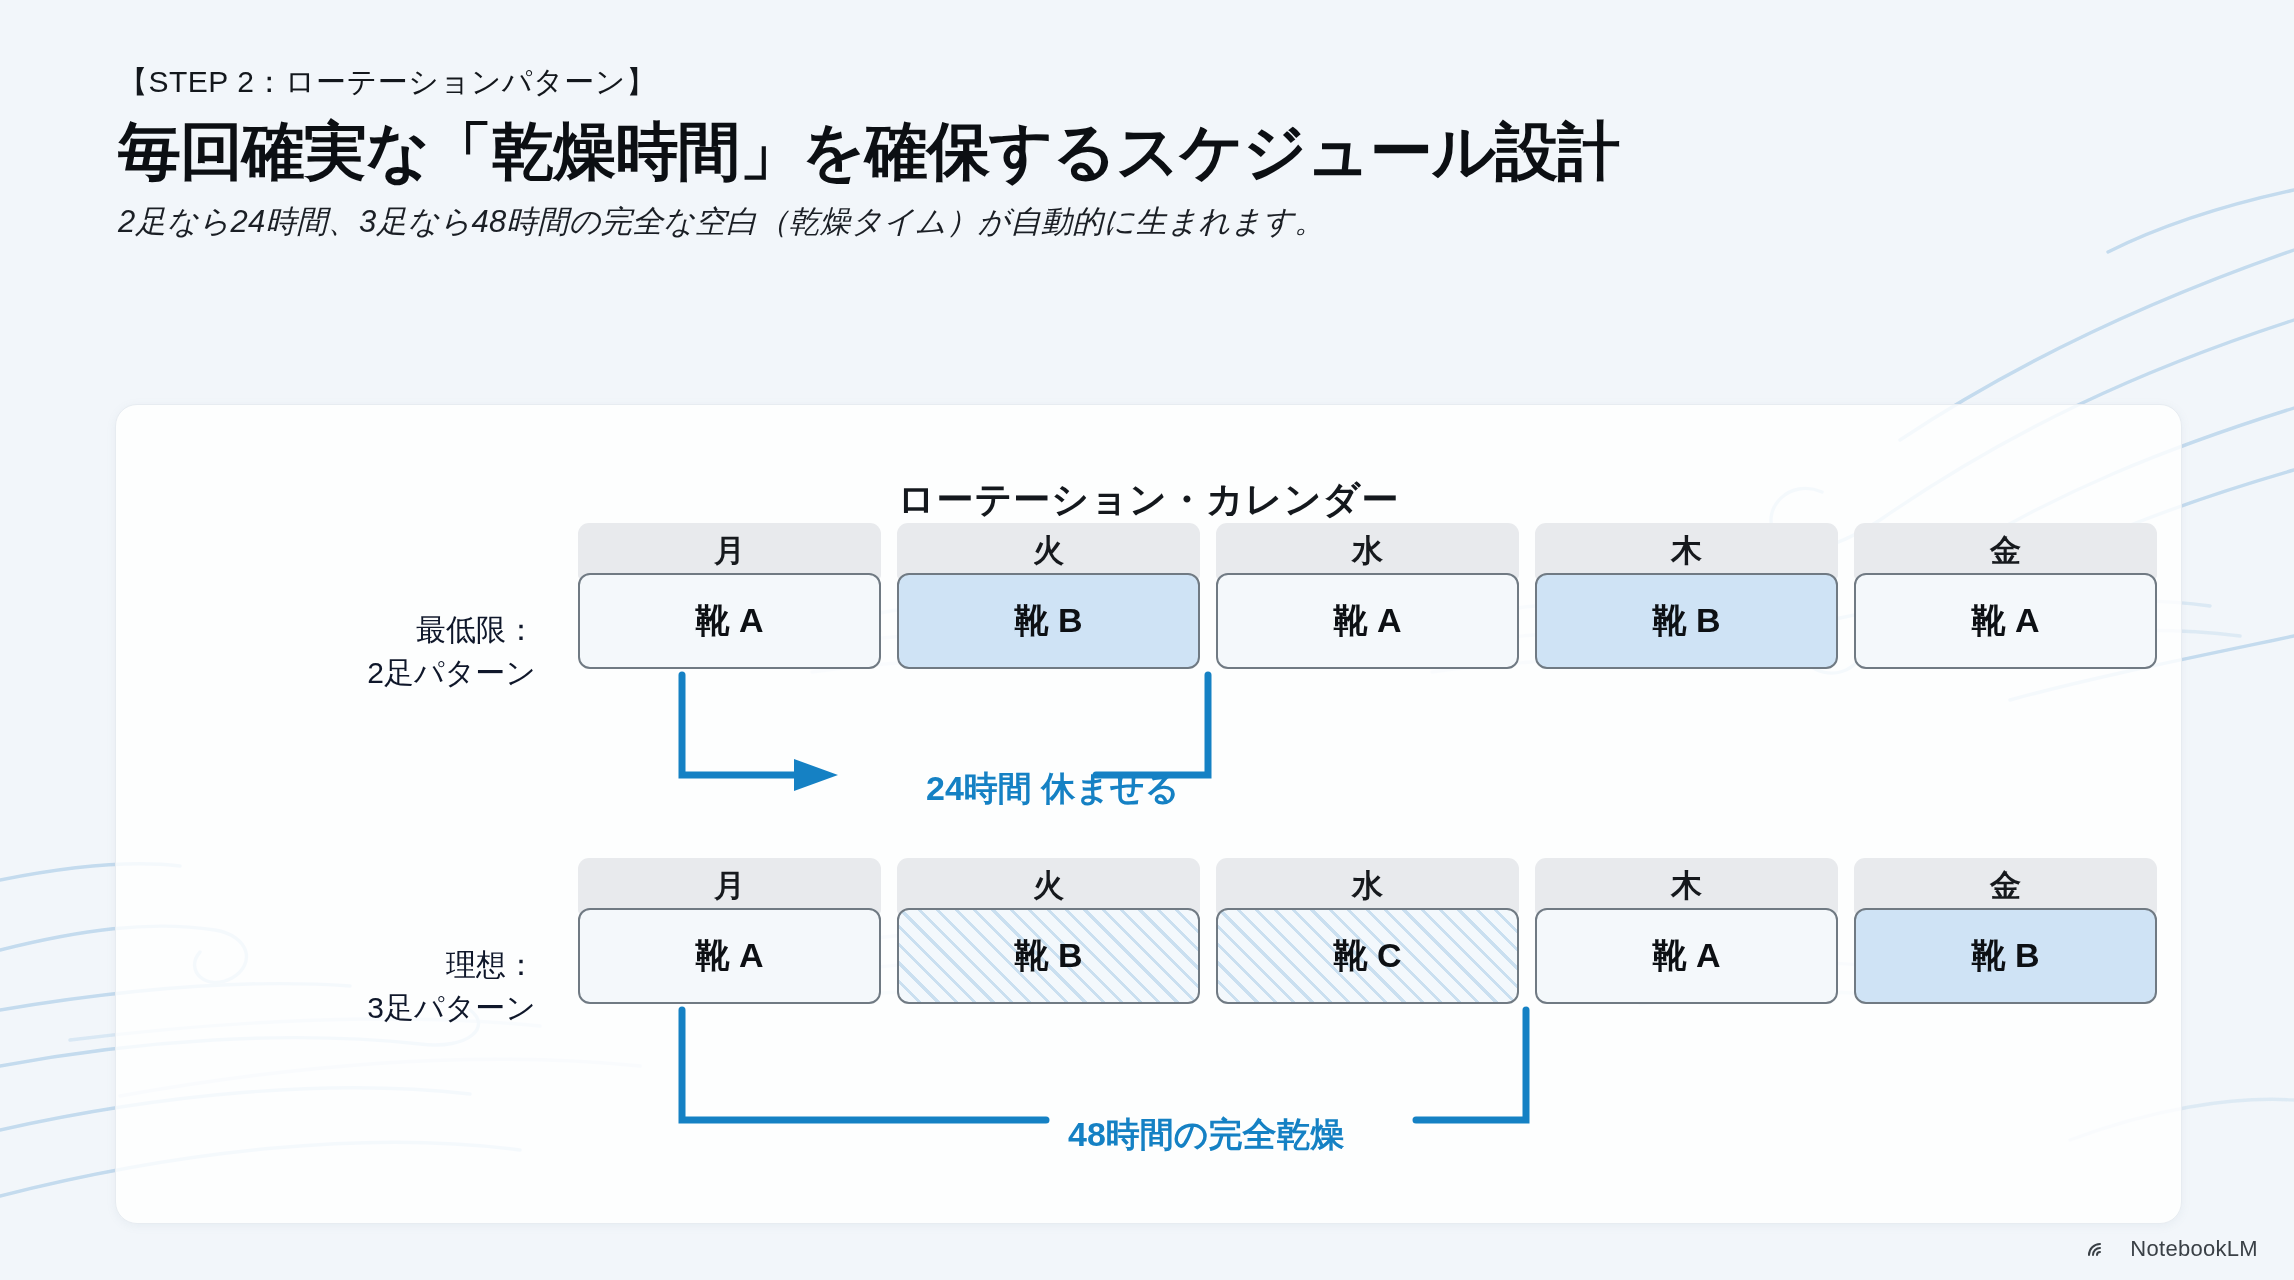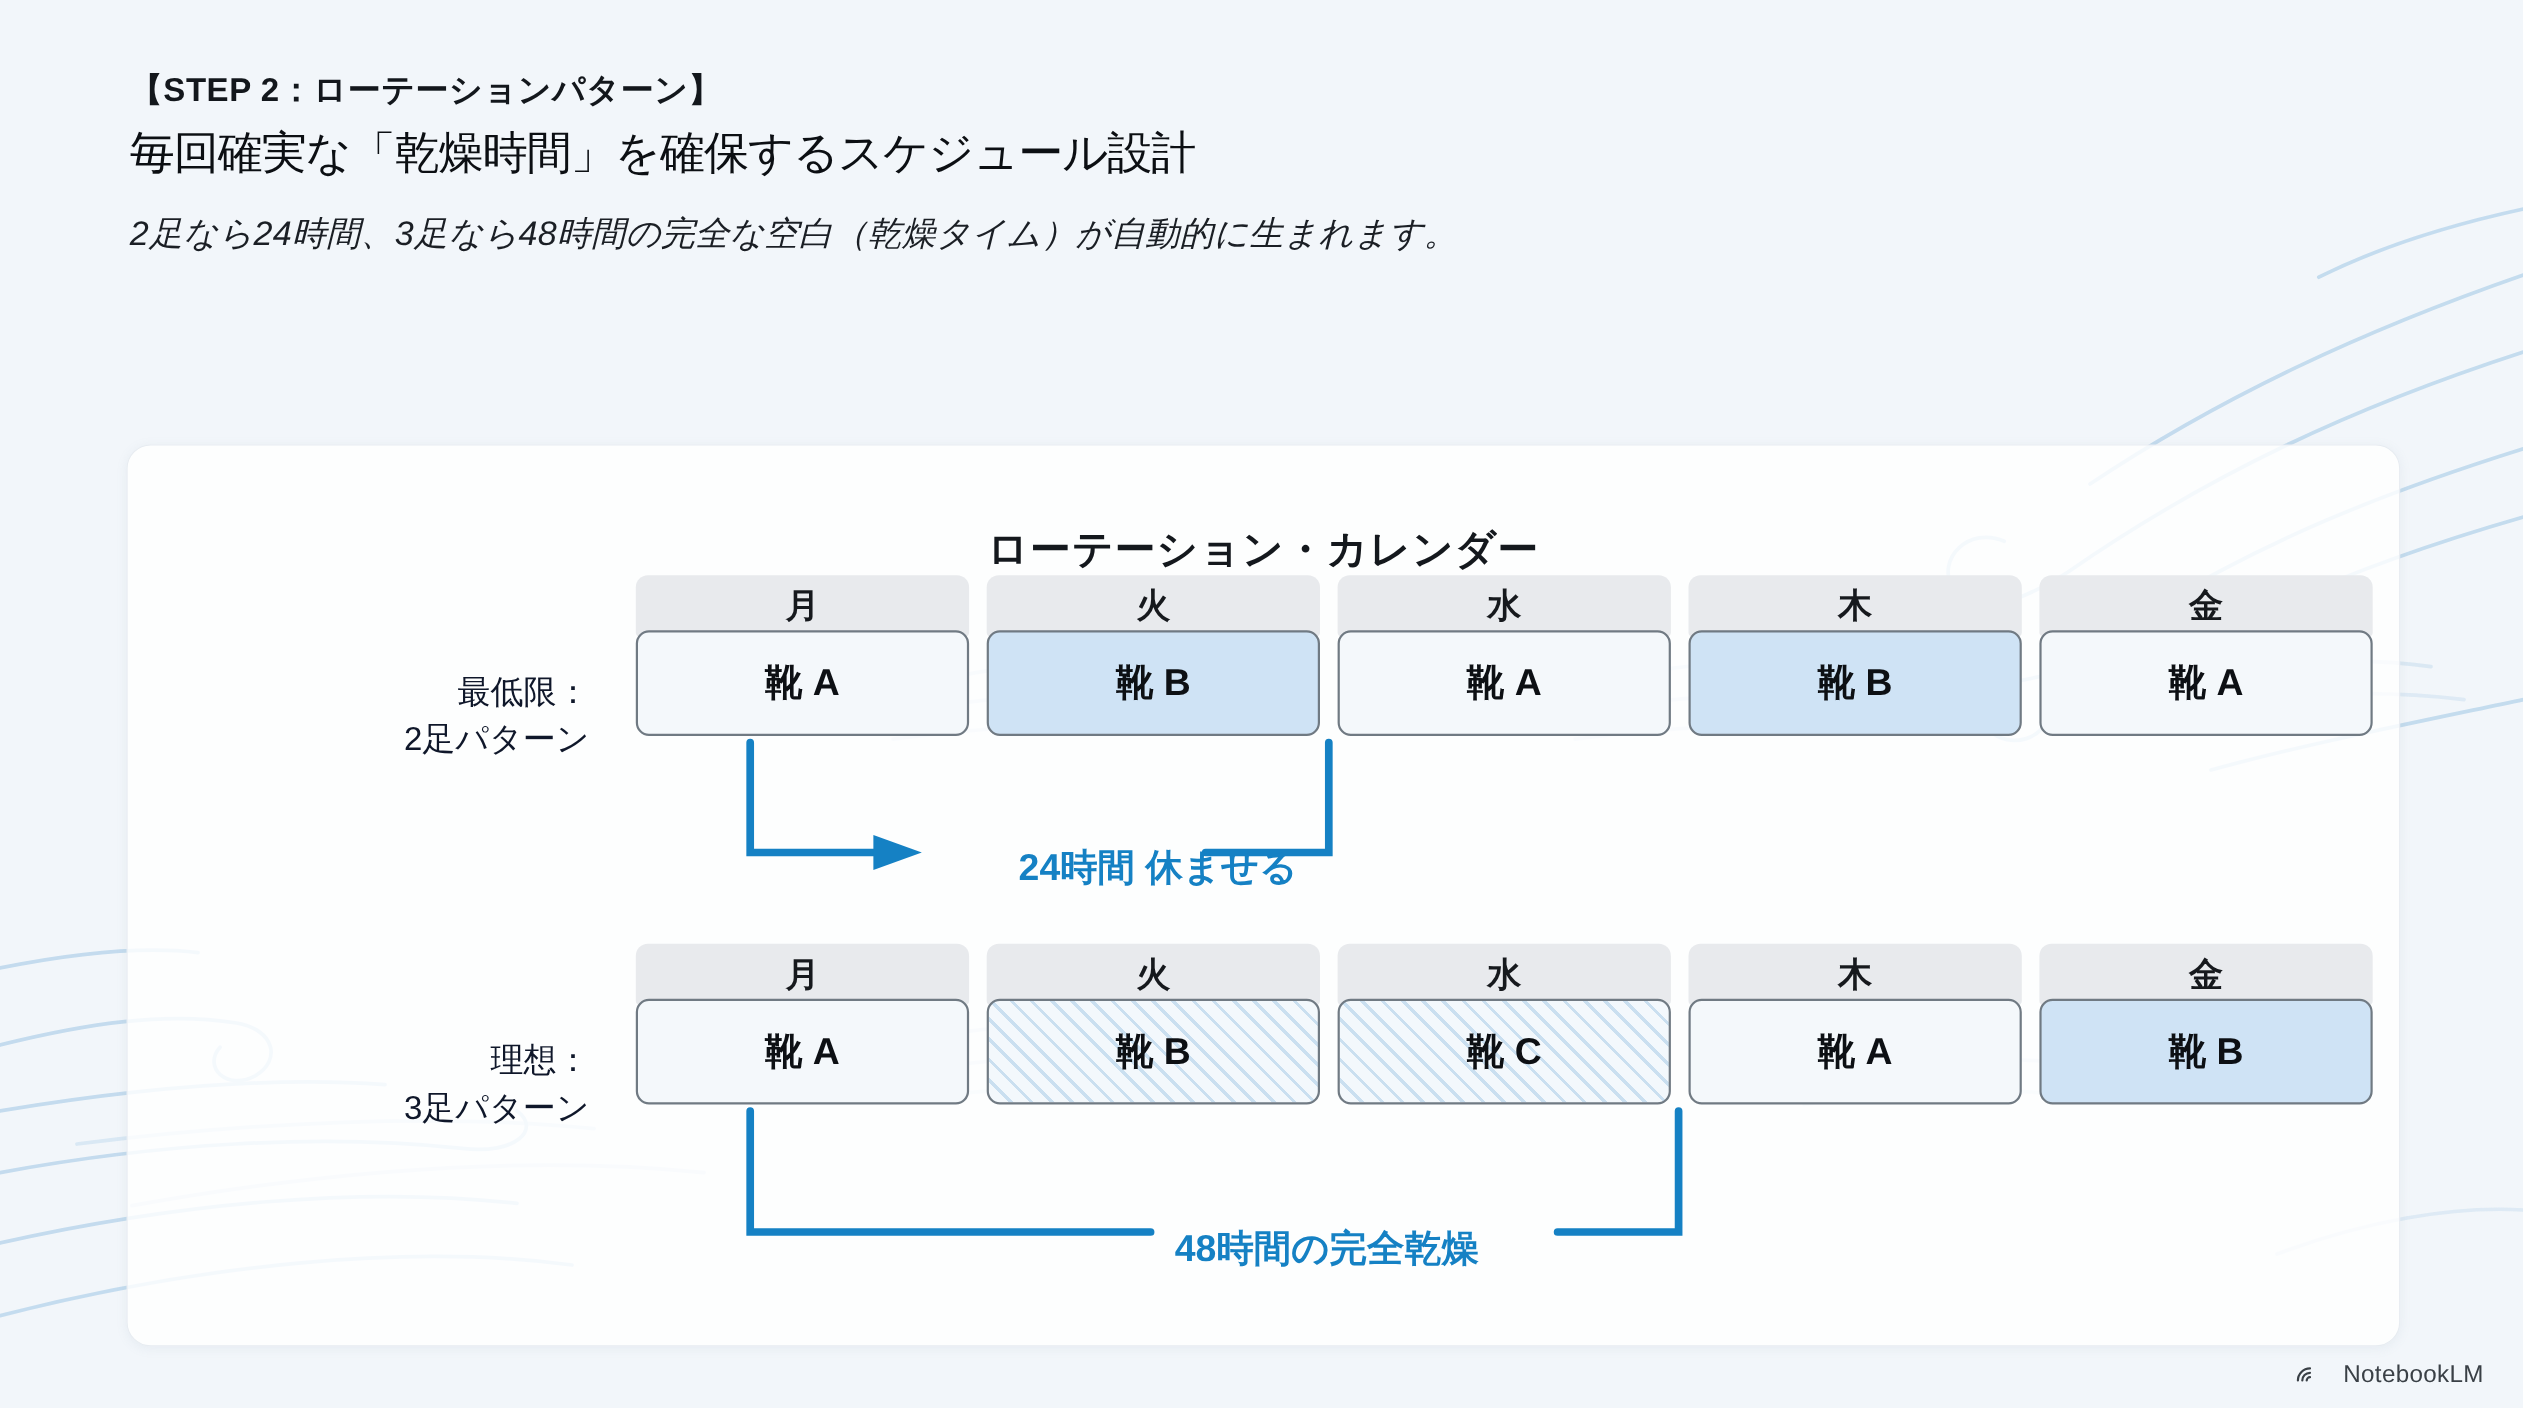--- a/index.html
+++ b/index.html
@@ -27,31 +27,31 @@
 
   
   .header {
     position: absolute;
     left: 118px;
     top: 62px;
     z-index: 3;
   }
   .step-label {
     font-size: 30px;
-    font-weight: bold;
+    font-weight: normal;
     color: #13171c;
     letter-spacing: 0.5px;
     margin: 0 0 14px 0;
     white-space: nowrap;
   }
   .main-title {
-    font-size: 41px;
-    font-weight: normal;
+    font-size: 63px;
+    font-weight: bold;
     color: #0c0f13;
-    margin: 0 0 31px 0;
+    margin: 0 0 16px 0;
     letter-spacing: -1px;
     white-space: nowrap;
     line-height: 1.08;
   }
   .subtitle {
     font-size: 31px;
     color: #1b1f25;
     margin: 0;
     letter-spacing: 0.2px;
     white-space: nowrap;

